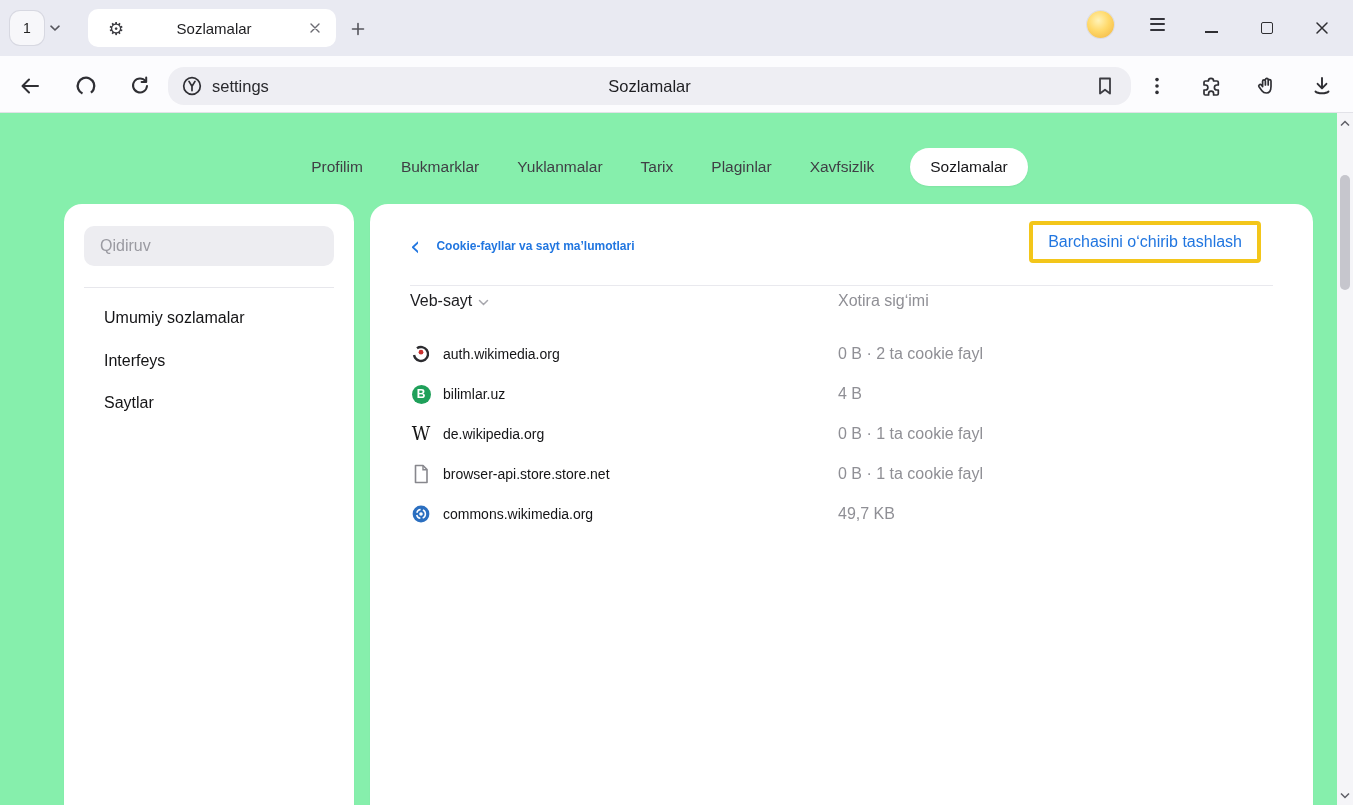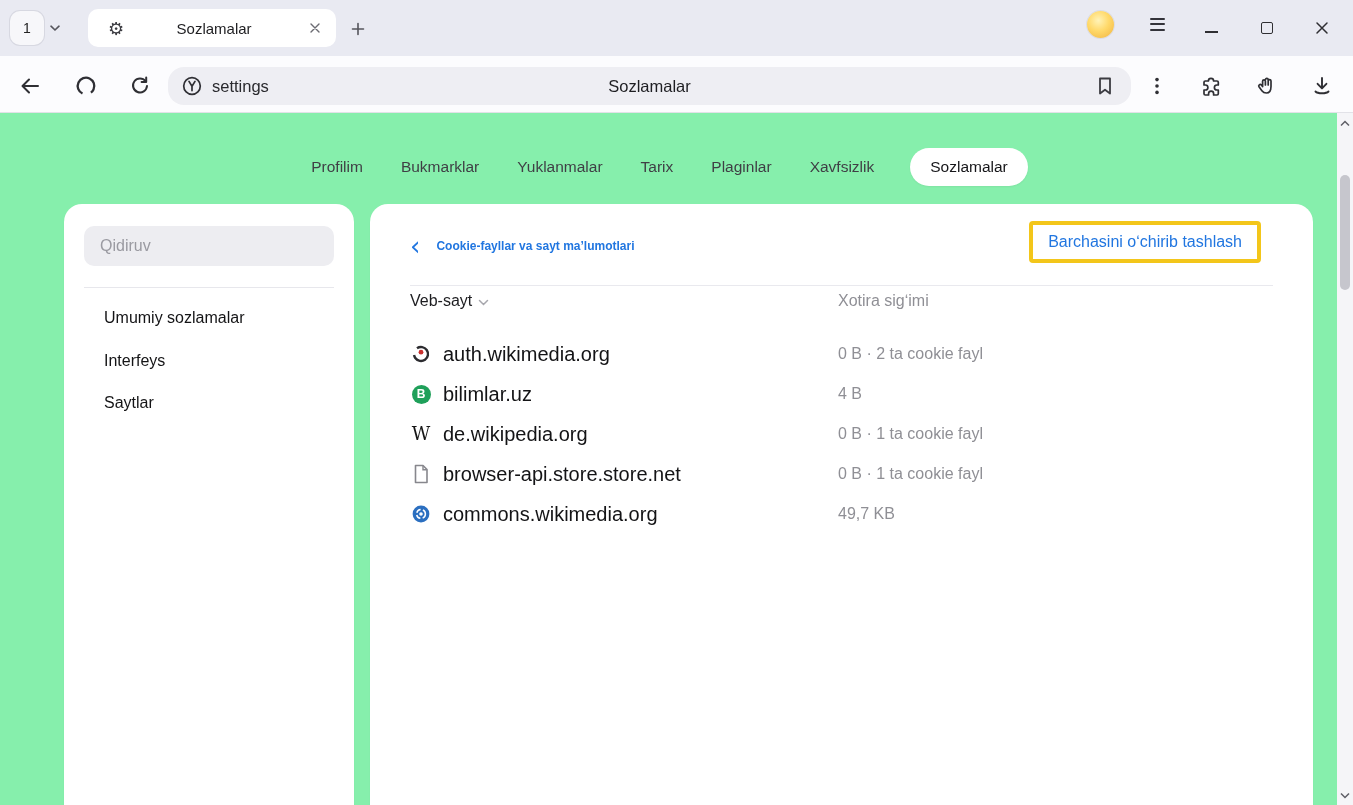--- a/index.html
+++ b/index.html
@@ -57,21 +57,21 @@
   .delete-wrap { position:absolute; right:52px; top:17px; border:4px solid #f3c61a; border-radius:4px; background:#fff;margin-left:48px; }
   .delete-btn { display:block; padding:8px 15px; background:transparent; color:#2176e0; font-size:16px; border:none; cursor:pointer; font-family:inherit; white-space:nowrap; }
   .main-divider { position:absolute; left:40px; right:40px; top:81px; height:1px; background:#e9e9ee; }
   .cols { position:absolute; left:40px; right:40px; top:88px; height:26px; }
   .col-site { position:absolute; left:0; top:0; font-size:16px; color:#1d1d20; cursor:pointer; display:flex; align-items:center; }
   .col-site .sortchev { margin-left:6px; margin-top:3px; }
   .col-storage { position:absolute; left:428px; top:0; font-size:16px; color:#8f8f95; }
   .rows { position:absolute; left:40px; right:40px; top:130px; }
   .row { height:40px; display:flex; align-items:center; position:relative; }
   .site-icon { width:22px; height:22px; margin-right:11px; display:flex; align-items:center; justify-content:center; flex:0 0 22px; }
-  .site-name { font-size:20px; color:#141416; }
+  .site-name { font-size:14px; color:#141416; }
   .storage { position:absolute; left:428px; font-size:16px; color:#8f8f95; }
   .fav-b { width:19px; height:19px; border-radius:50%; background:#1fa05a; color:#fff; font-size:12px; font-weight:bold; display:flex; align-items:center; justify-content:center; }
   .fav-w { font-family:"DejaVu Serif","Liberation Serif",serif; font-size:18px; color:#161616; line-height:20px; }
 
   
   .scrollbar { position:absolute; left:1337px; top:113px; width:16px; height:692px; background:#f5f5f8; }
   .sb-arrow { position:absolute; left:0; width:16px; height:16px; display:flex; align-items:center; justify-content:center; cursor:pointer; }
   .sb-up { top:2px; } .sb-down { bottom:2px; }
   .sb-thumb { position:absolute; left:3px; top:62px; width:10px; height:115px; background:#c6c6cd; border-radius:5px; cursor:pointer; }
 

